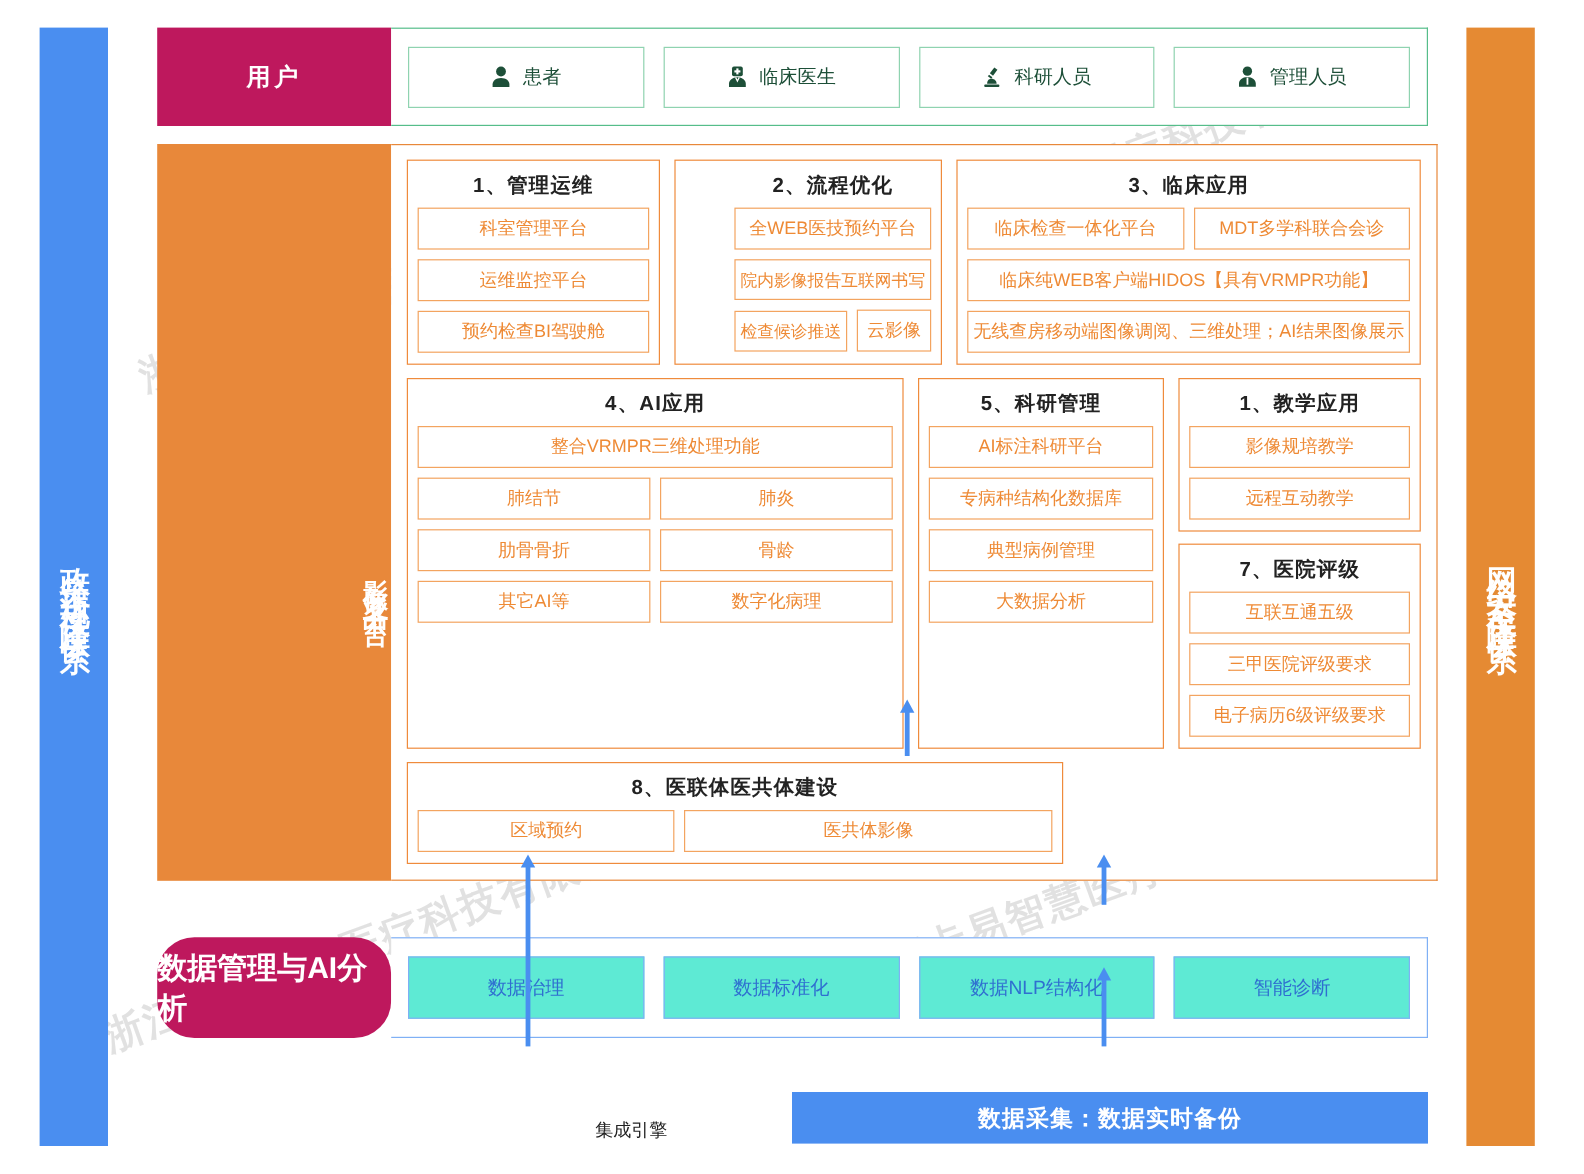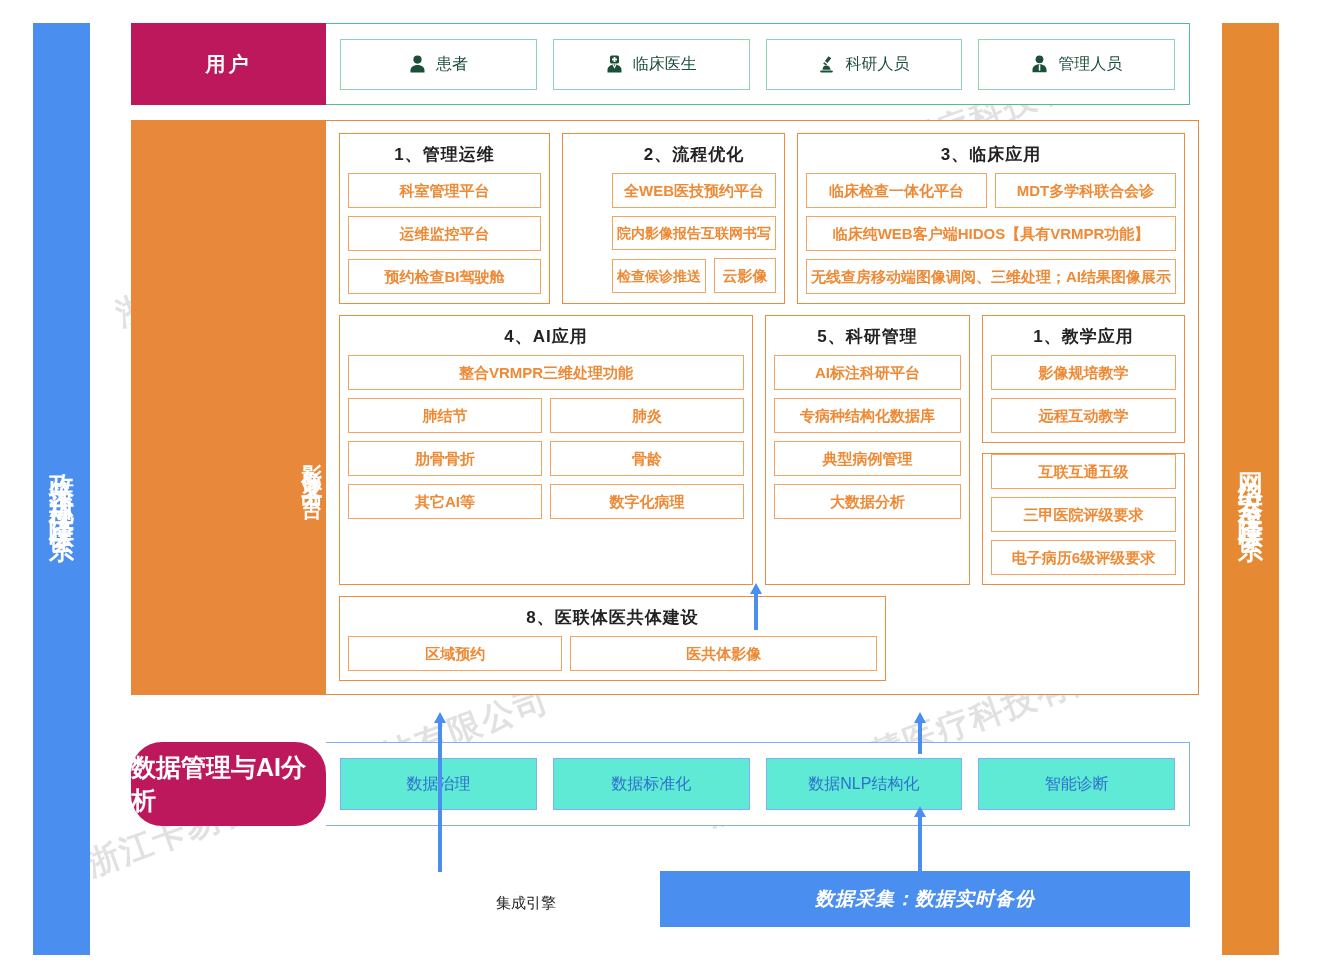--- a/index.html
+++ b/index.html
@@ -70,21 +70,21 @@
   .obox{border:1px solid #ef8b3c;box-sizing:border-box;background:#fff;}
   .obox-title{
     text-align:center;color:#222;font-weight:700;font-size:17px;
     padding:9px 0 7px;letter-spacing:1px;
   }
   .ocell{
     border:1px solid #f3a460;color:#ee8a35;background:#fff;
     text-align:center;font-size:15px;line-height:1;
     padding:9px 4px;box-sizing:border-box;white-space:nowrap;
   }
-  .orow{display:flex;gap:8px;font-weight:bold;}
+  .orow{display:flex;gap:8px;}
   .pad{padding:0 8px 9px;}
   .pad .orow+.orow{margin-top:8px;align-items:center;}
 
   .row-top{display:flex;gap:12px;}
   .col-1{flex:0 0 211px;}
   .col-2{flex:0 0 211px;padding-left:41px;}
   .col-3{flex:1 1 auto;}
 
   .row-mid{display:flex;gap:12px;margin-top:11px;}
   .m-col-4{flex:0 0 414px;}
@@ -101,23 +101,23 @@
     display:flex;align-items:center;gap:16px;padding:0 14px;
   }
   .bcell{
     flex:1 1 0;height:50px;border:1px solid #7fb0f5;background:#5eead4;
     color:#2f6fd0;font-size:16px;display:flex;align-items:center;justify-content:center;
   }
 
   
   #connector-zone{position:relative;height:150px;}
   #collect-bar{
-    position:absolute;left:529px;top:45px;width:530px;height:56px;
+    position:absolute;left:529px;top:45px;width:530px;height:43px;
     background:#4a8ef0;color:#fff;font-weight:700;font-size:19px;
-    display:flex;align-items:center;justify-content:center;letter-spacing:1px;font-style:italic;
+    display:flex;align-items:center;justify-content:center;letter-spacing:1px;
   }
   #integration-label{
     position:absolute;left:335px;top:68px;width:120px;text-align:center;
     font-size:15px;color:#222;
   }
 
   
   .arrow{position:absolute;width:12px;}
   .arrow .shaft{position:absolute;left:4px;top:9px;width:4px;background:#4a8ef0;}
   .arrow .head{
@@ -298,20 +298,21 @@
               <div class="pad">
                 <div class="orow">
                     <div class="ocell" style="flex:1">影像规培教学</div>
                   </div>
                 <div class="orow">
                     <div class="ocell" style="flex:1">远程互动教学</div>
                   </div>
               </div>
             </div>
             <div class="obox">
+              <div class="obox-title">7、医院评级</div>
               <div class="pad">
                 <div class="orow">
                     <div class="ocell" style="flex:1">互联互通五级</div>
                   </div>
                 <div class="orow">
                     <div class="ocell" style="flex:1">三甲医院评级要求</div>
                   </div>
                 <div class="orow">
                     <div class="ocell" style="flex:1">电子病历6级评级要求</div>
                   </div>

